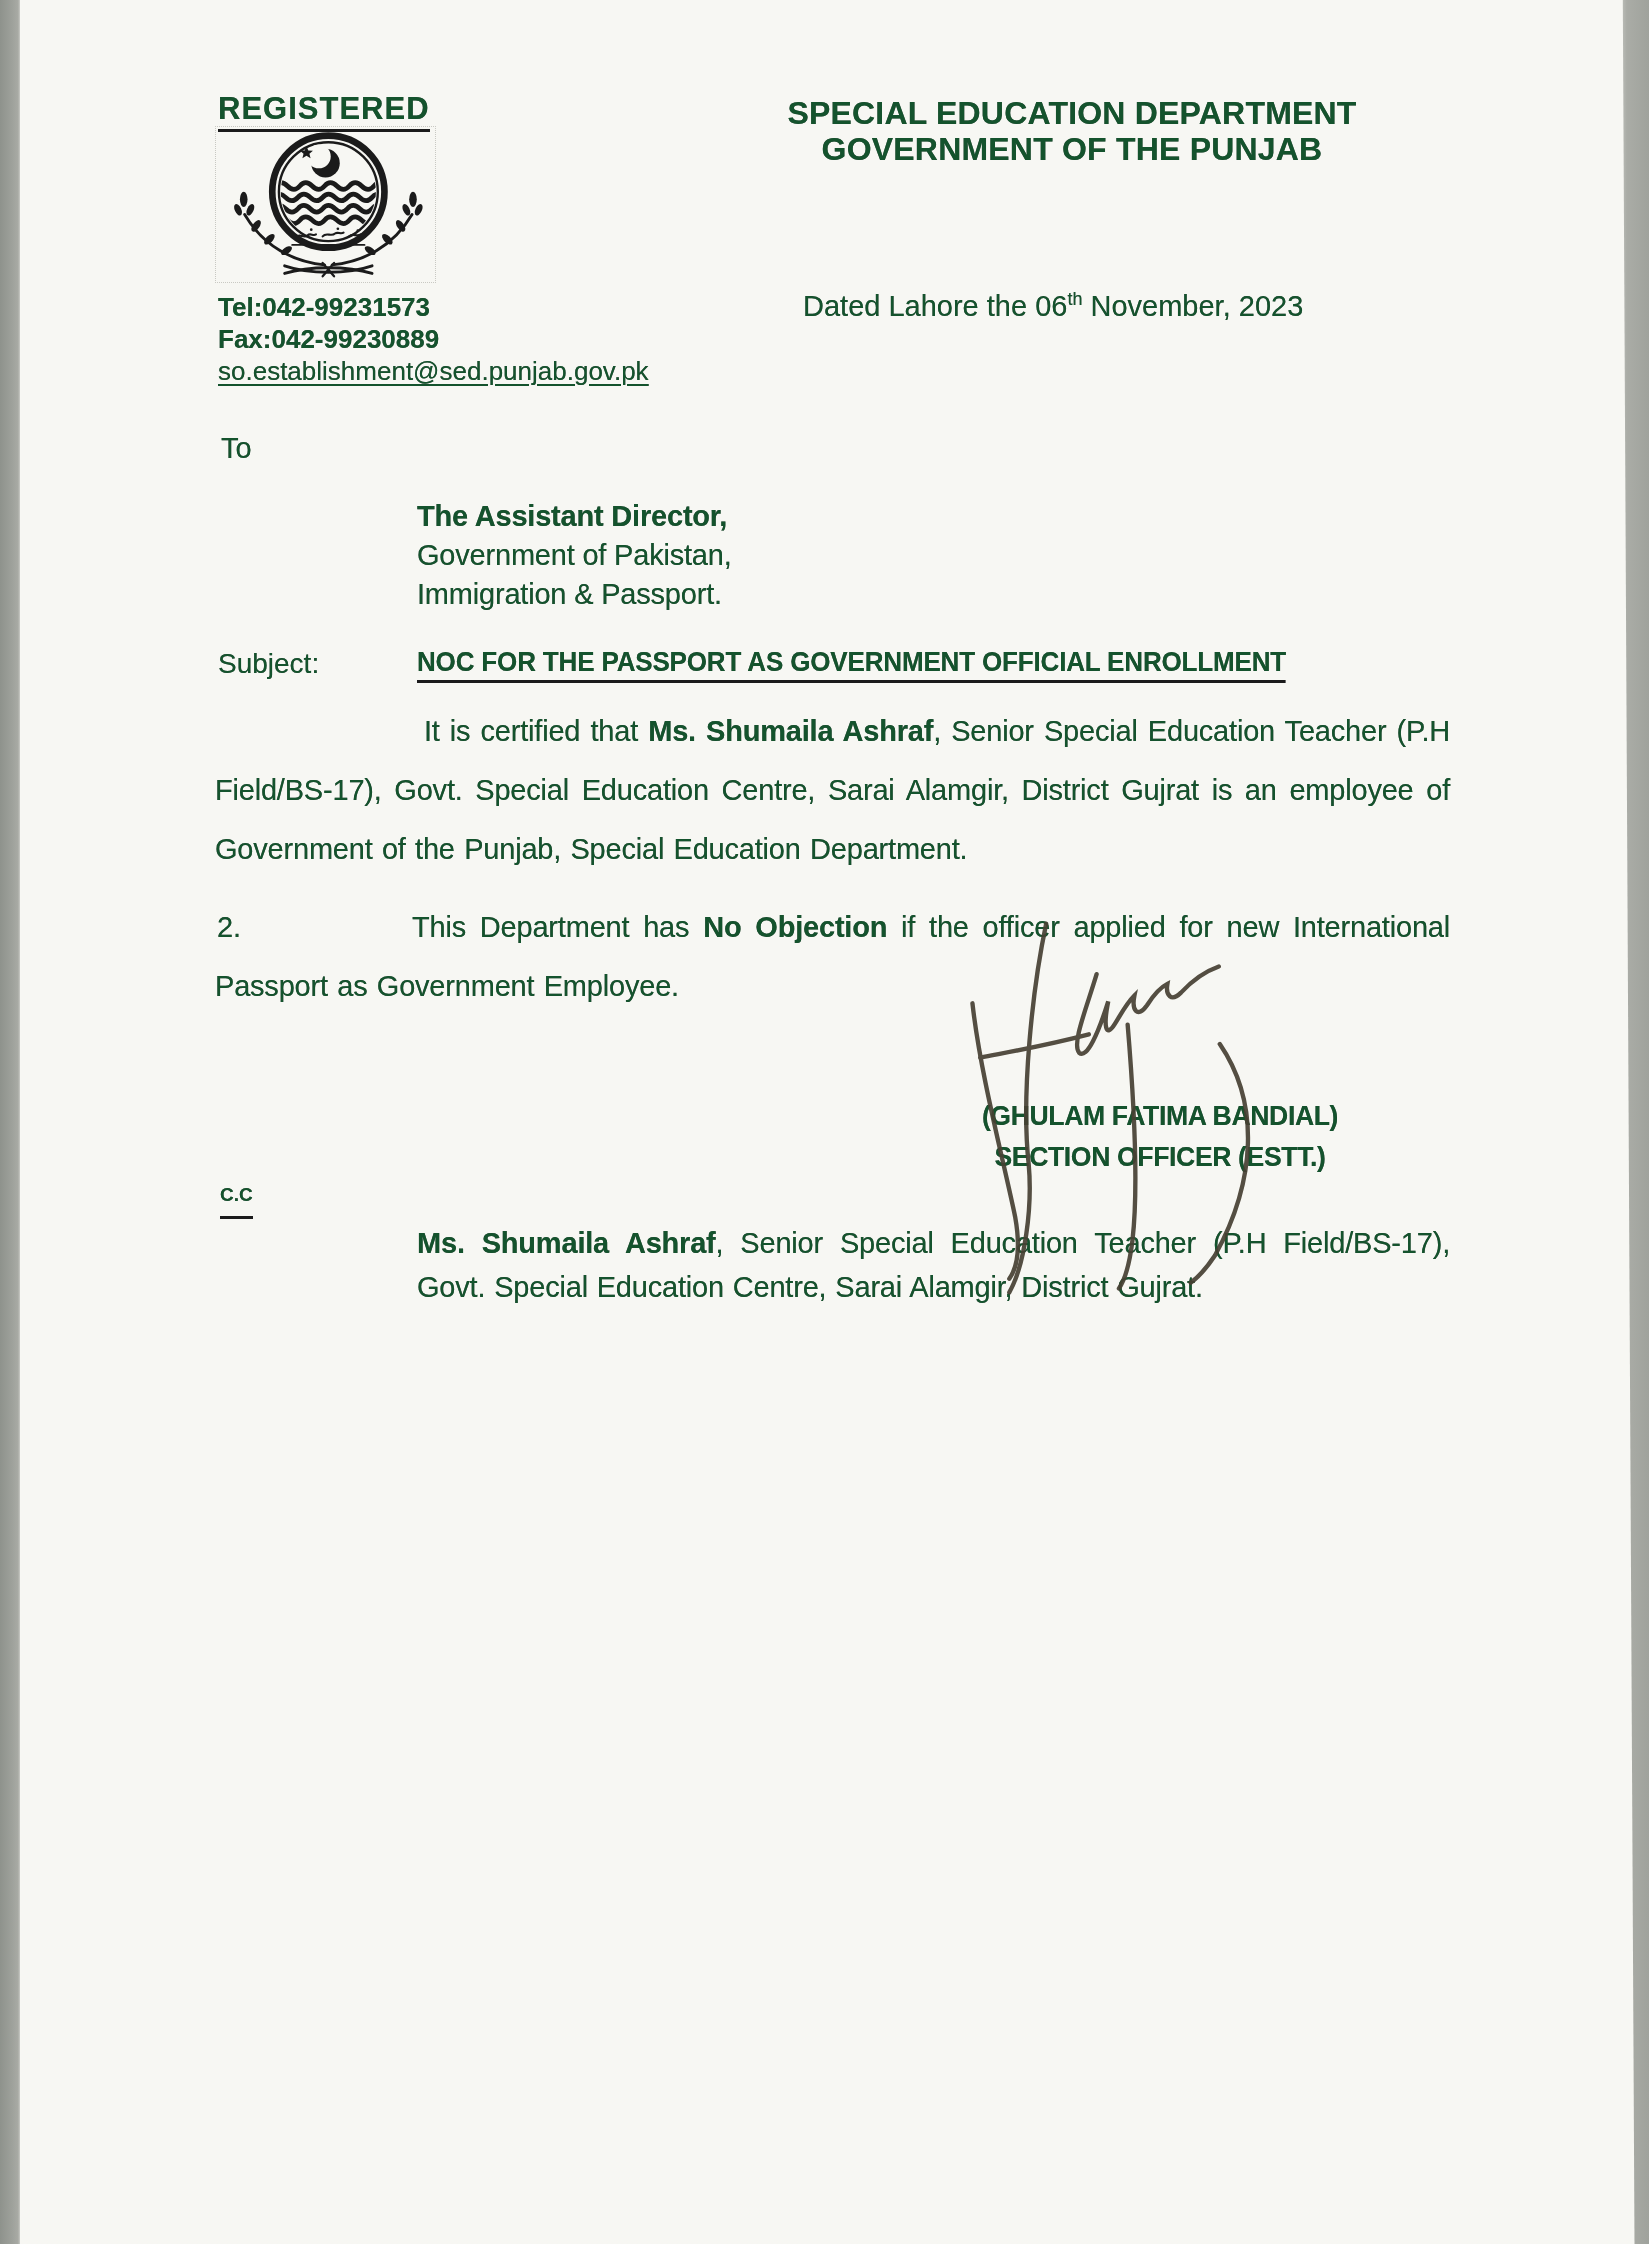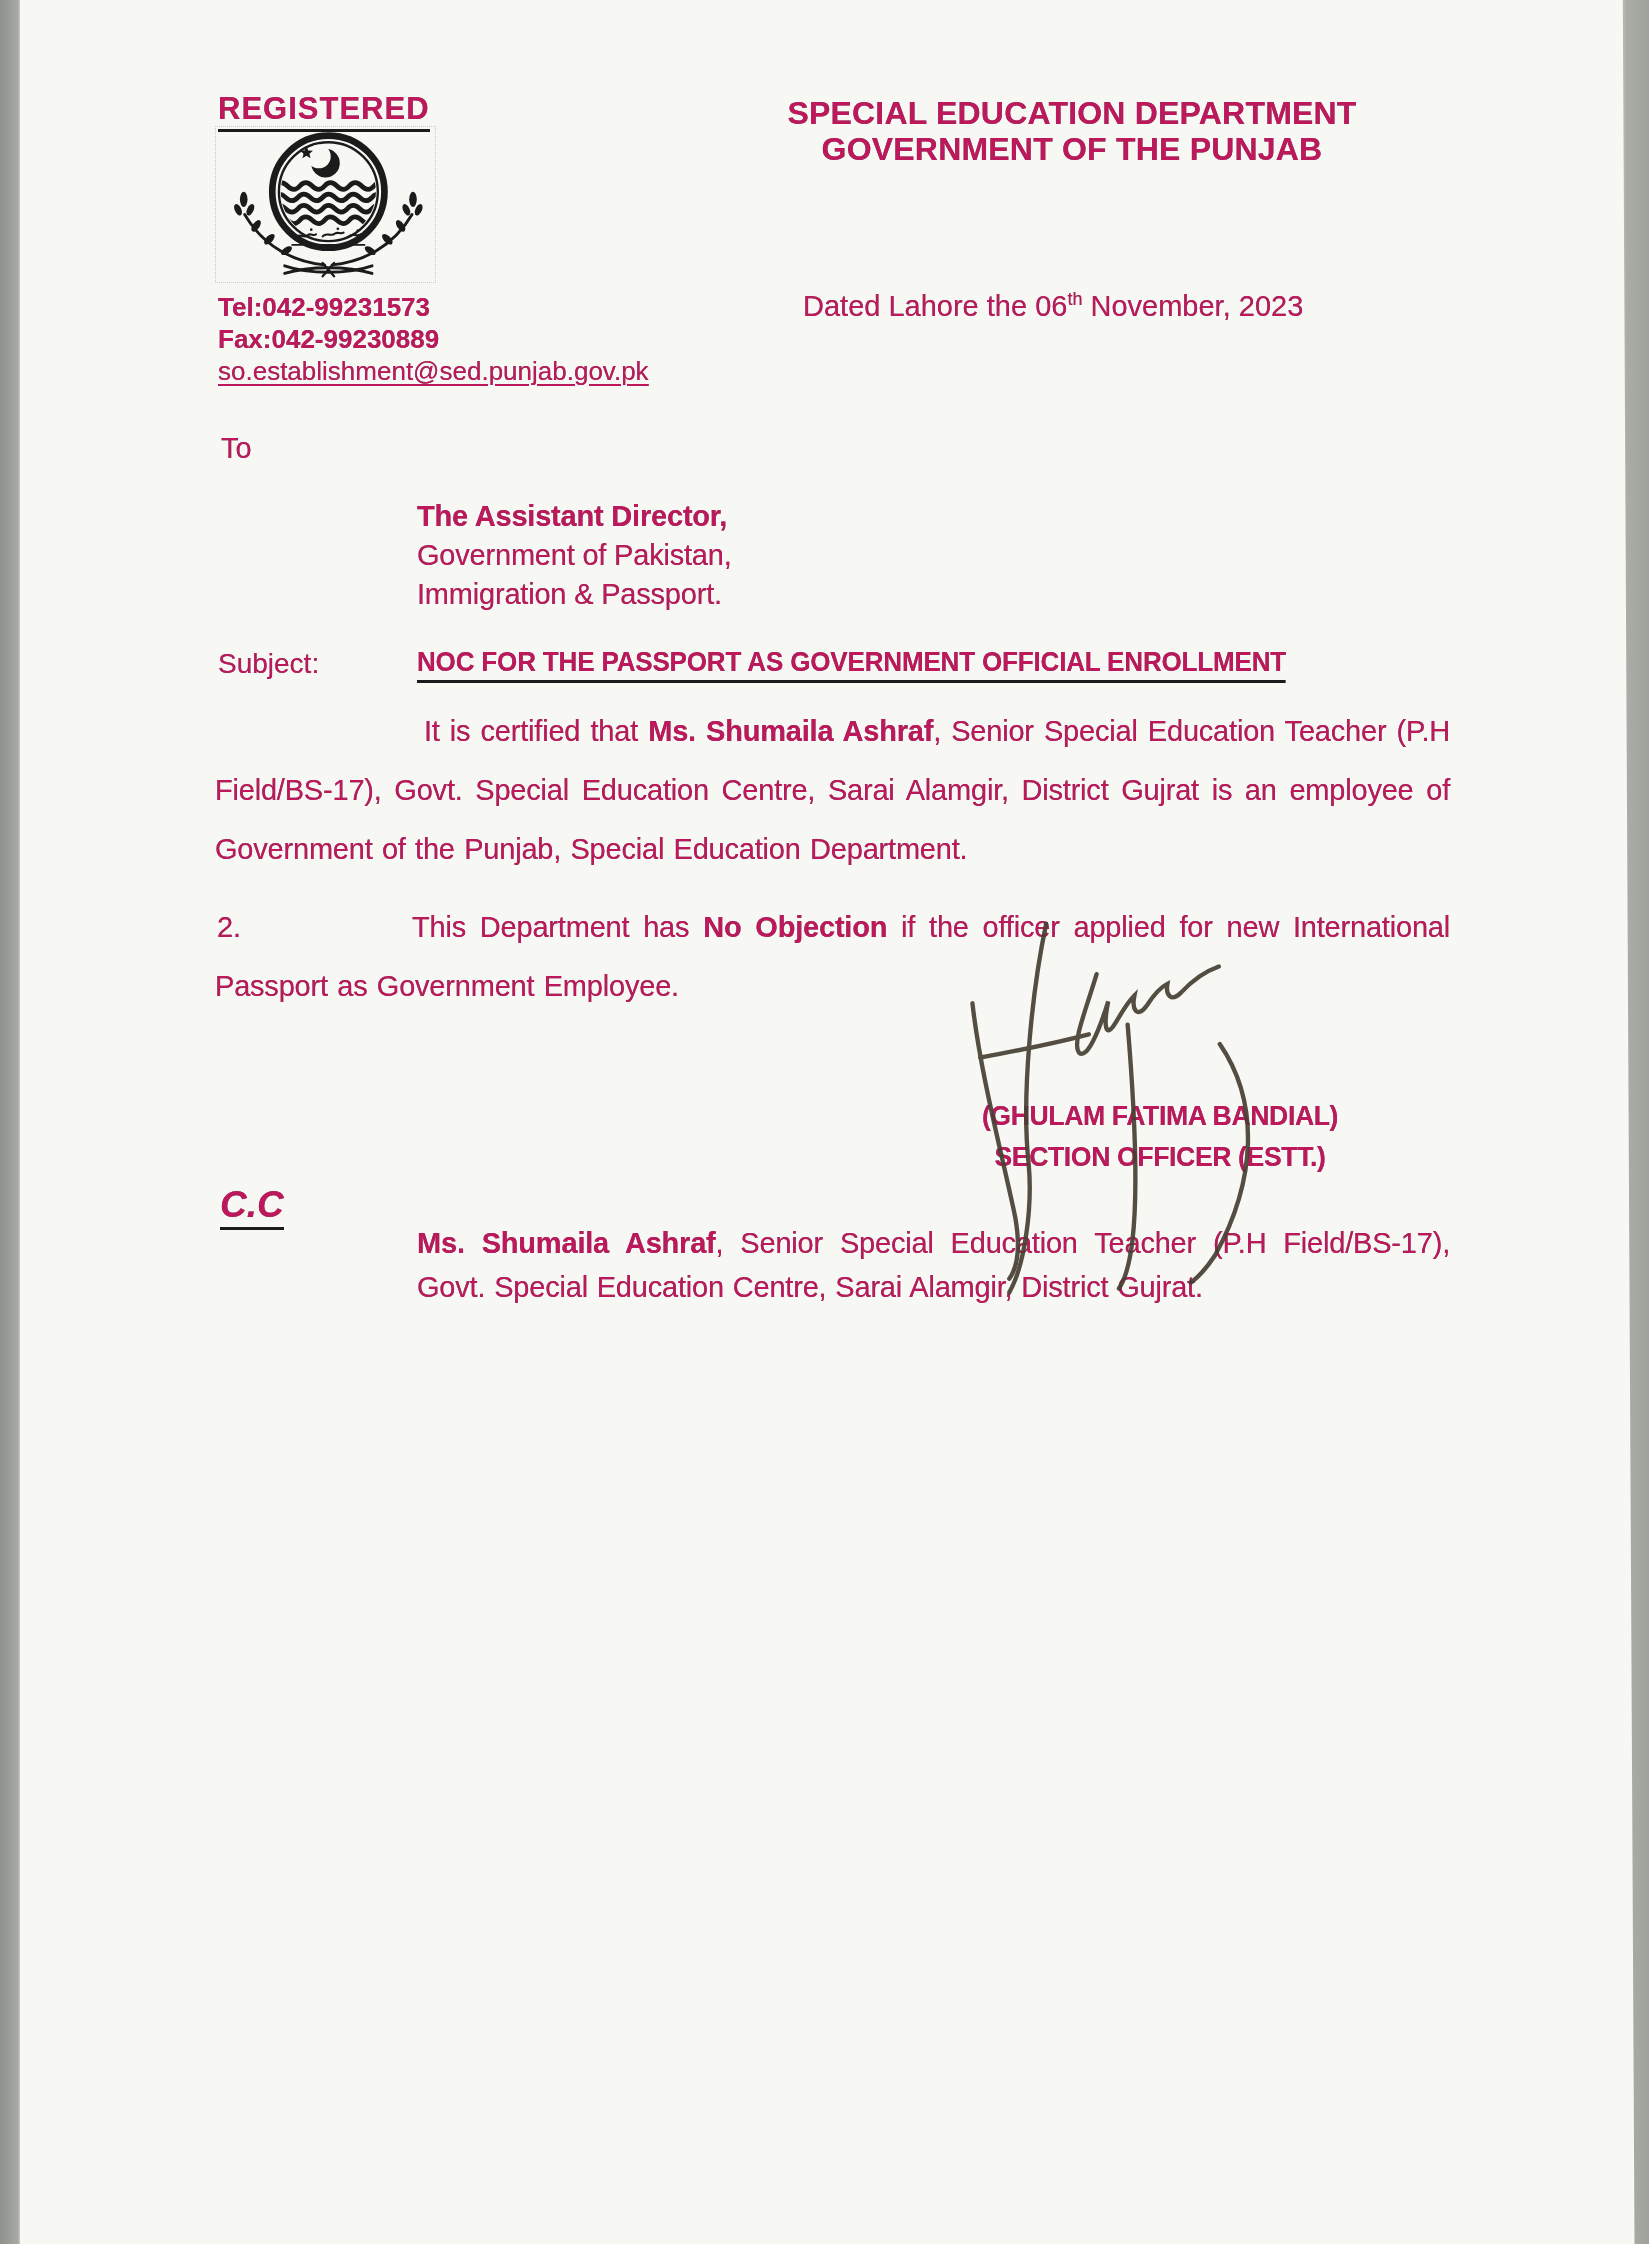--- a/index.html
+++ b/index.html
@@ -1,20 +1,20 @@
 <!DOCTYPE html>
 <html><head>
 <meta charset="utf-8">
 <style>
   html,body { margin:0; padding:0; background:#6e706c; }
   .page {
     position:relative; width:1650px; height:2244px;
     background:#f7f7f3; overflow:hidden;
     font-family:"Liberation Sans", sans-serif;
-    color:#be185d;
+    color:#14532d;
   }
   .page * { box-sizing:border-box; }
   .txt { text-shadow:0 0 0.6px rgba(25,25,25,0.65); }
 
   .scan-edge-left {
     position:absolute; left:0; top:0; width:20.4px; height:100%;
     background:linear-gradient(90deg,#8e928c 0%,#9ea19b 60%,#a8aaa4 90%,#c9cac5 100%);
   }
   .scan-edge-right {
     position:absolute; right:0; top:0; width:33px; height:100%;
@@ -76,22 +76,22 @@
   
   .signature-svg { position:absolute; left:922px; top:910px; width:485px; height:400px; z-index:5; }
 
   .signatory { position:absolute; left:927px; top:1095px; width:466px; text-align:center; z-index:2; }
   .signatory .name, .signatory .title {
     font-weight:bold; font-size:28px; line-height:41px; letter-spacing:-0.4px;
     transform:scaleX(0.95); transform-origin:center;
   }
 
   .cc-label {
-    position:absolute; left:220px; top:1184px; font-size:37px; font-weight:bold;
-    border-bottom:3.9px solid #1b1b1b; padding-bottom:1px;font-style:italic;
+    position:absolute; left:220px; top:1184px; font-size:19px; font-weight:bold;
+    border-bottom:3.9px solid #1b1b1b; padding-bottom:10px;
   }
   .cc-body {
     position:absolute; left:417px; top:1221px; width:1033px;
     font-size:29px; line-height:44px; text-align:justify; word-spacing:1px; letter-spacing:-0.2px;
   }
   .cc-body .b { font-weight:bold; }
 </style>
 </head>
 <body>
 

